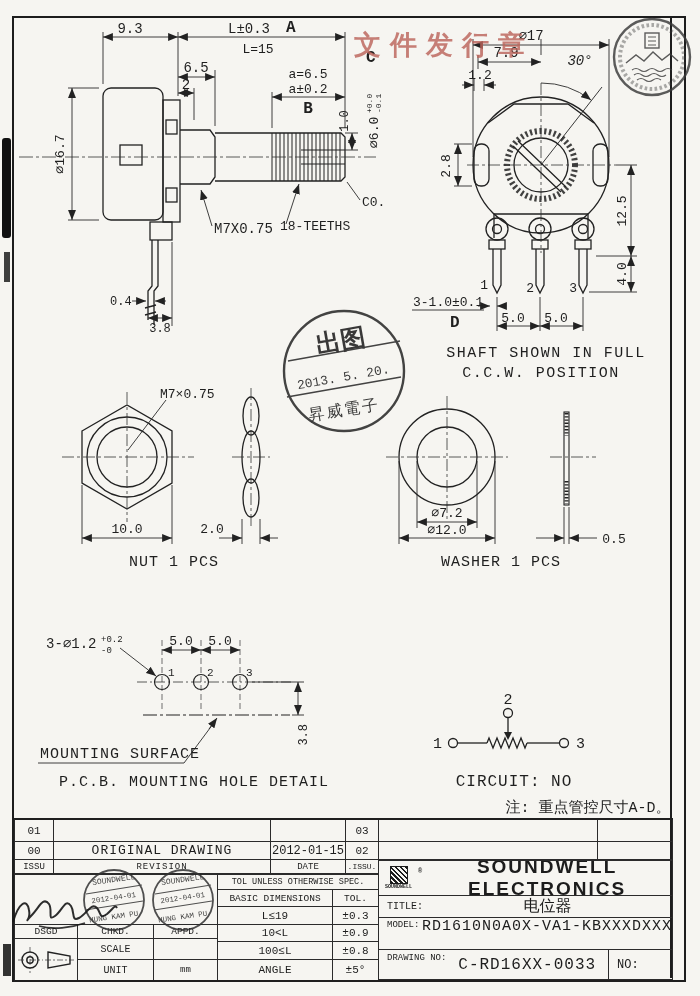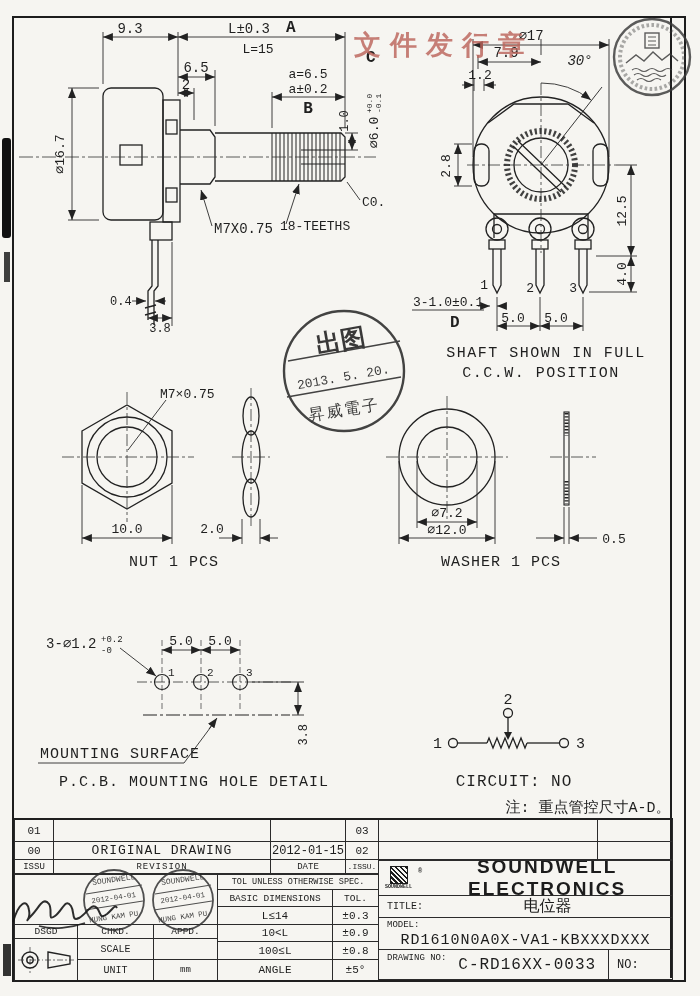--- a/index.html
+++ b/index.html
@@ -324,34 +324,34 @@
       <div style="font-size:5px;font-weight:bold;letter-spacing:0;">SOUNDWELL</div>
     </div>
     <span style="font-size:7px;align-self:flex-start;margin-top:6px;">®</span>
     <div style="flex:1;text-align:center;font-size:19px;font-weight:bold;letter-spacing:2px;font-family:Liberation Sans, sans-serif;">SOUNDWELL  ELECTRONICS</div>
   </div>
 
   <div class="cell left" style="left:364px;top:76px;width:294px;height:22px;">
     <span style="font-size:10px;padding-left:8px;">TITLE:</span>
     <span style="flex:1;text-align:center;font-size:16px;">电位器</span>
   </div>
-  <div class="cell left top" style="left:364px;top:98px;width:294px;height:32px;flex-direction:column;align-items:stretch;">
+  <div class="cell left top" style="left:364px;top:98px;width:294px;height:32px;flex-direction:row;align-items:stretch;">
     <span style="font-size:9px;padding:2px 0 0 8px;">MODEL:</span>
     <span style="text-align:center;font-size:15px;letter-spacing:1px;">RD1610N0A0X-VA1-KBXXXDXXX</span>
   </div>
   <div class="cell left" style="left:364px;top:130px;width:230px;height:30px;">
     <span style="font-size:9px;padding-left:8px;align-self:flex-start;padding-top:3px;">DRAWING NO:</span>
     <span style="flex:1;text-align:center;font-size:16px;letter-spacing:1px;">C-RD16XX-0033</span>
   </div>
   <div class="cell left" style="left:594px;top:130px;width:64px;height:30px;font-size:12px;padding-left:8px;">NO:</div>
 
   <div class="cell" style="left:203px;top:54px;width:161px;height:16px;font-size:8.5px;border-top:1.4px solid #2b2b2b;top:54px;">TOL UNLESS OTHERWISE SPEC.</div>
   <div class="cell" style="left:203px;top:70px;width:115px;height:17px;font-size:9.5px;">BASIC DIMENSIONS</div>
   <div class="cell" style="left:318px;top:70px;width:46px;height:17px;font-size:9.5px;">TOL.</div>
-  <div class="cell" style="left:203px;top:87px;width:115px;height:18px;font-size:11px;">L≤14</div>
+  <div class="cell" style="left:203px;top:87px;width:115px;height:18px;font-size:11px;">L≤19</div>
   <div class="cell" style="left:318px;top:87px;width:46px;height:18px;font-size:11px;">±0.3</div>
   <div class="cell" style="left:203px;top:105px;width:115px;height:17px;font-size:11px;">10&lt;L</div>
   <div class="cell" style="left:318px;top:105px;width:46px;height:17px;font-size:11px;">±0.9</div>
   <div class="cell" style="left:203px;top:122px;width:115px;height:18px;font-size:11px;">100≤L</div>
   <div class="cell" style="left:318px;top:122px;width:46px;height:18px;font-size:11px;">±0.8</div>
   <div class="cell" style="left:203px;top:140px;width:115px;height:20px;font-size:11px;border-bottom:none;">ANGLE</div>
   <div class="cell" style="left:318px;top:140px;width:46px;height:20px;font-size:11px;border-bottom:none;">±5°</div>
 
   <div class="cell" style="left:0;top:54px;width:203px;height:51px;border-top:1.4px solid #2b2b2b;"></div>
   <div class="cell" style="left:0;top:105px;width:63px;height:14px;font-size:9.5px;">DSGD</div>

